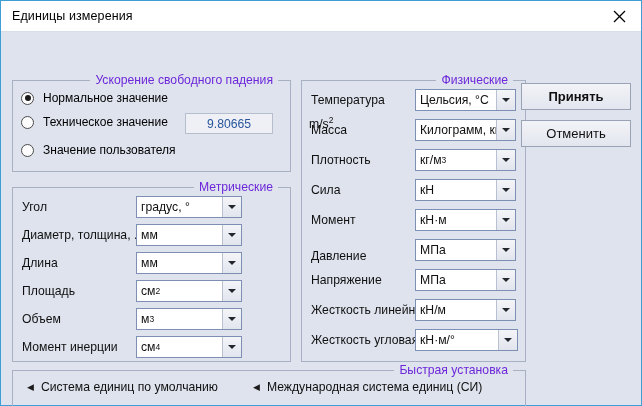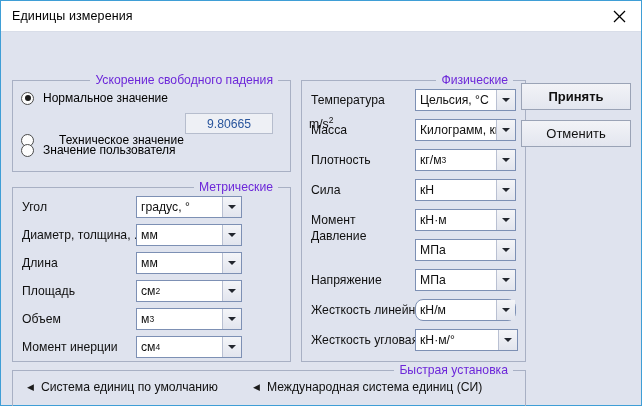--- a/index.html
+++ b/index.html
@@ -235,21 +235,21 @@
 
 
     <div class="group" style="left:11px; top:48px; width:279px; height:92px;">
       <span class="group-legend">Ускорение свободного падения</span>
 
       <div class="radio-row" style="top:8px;">
         <span class="radio checked"></span>
         <span class="radio-label">Нормальное значение</span>
       </div>
 
-      <div class="radio-row" style="top:50px;gap:16px;">
+      <div class="radio-row" style="top:32px;">
         <span class="radio"></span>
         <span class="radio-label">Техническое значение</span>
       </div>
 
       <div class="radio-row" style="top:60px;">
         <span class="radio"></span>
         <span class="radio-label">Значение пользователя</span>
       </div>
 
       <div class="valuefield" style="left:172px; top:32px;">9.80665</div>
@@ -402,21 +402,21 @@
       <div class="combo" style="left:113px; top:128px; width:101px;">
         <span class="val">
             <span>кН·м</span>
             <sup></sup>
           </span>
         <span class="arrow">
             <i></i>
           </span>
       </div>
 
-      <div class="field-row" style="left:9px; top:144px;">
+      <div class="field-row" style="left:9px; top:164px;">
         <span class="field-label">Давление</span>
       </div>
       <div class="combo" style="left:113px; top:158px; width:101px;">
         <span class="val">
             <span>МПа</span>
             <sup></sup>
           </span>
         <span class="arrow">
             <i></i>
           </span>
@@ -431,21 +431,21 @@
             <sup></sup>
           </span>
         <span class="arrow">
             <i></i>
           </span>
       </div>
 
       <div class="field-row" style="left:9px; top:218px;">
         <span class="field-label">Жесткость линейная</span>
       </div>
-      <div class="combo" style="left:113px; top:218px; width:101px;border-radius:8px;">
+      <div class="combo" style="left:113px; top:218px; width:101px;">
         <span class="val">
             <span>кН/м</span>
             <sup></sup>
           </span>
         <span class="arrow">
             <i></i>
           </span>
       </div>
 
       <div class="field-row" style="left:9px; top:248px;">

